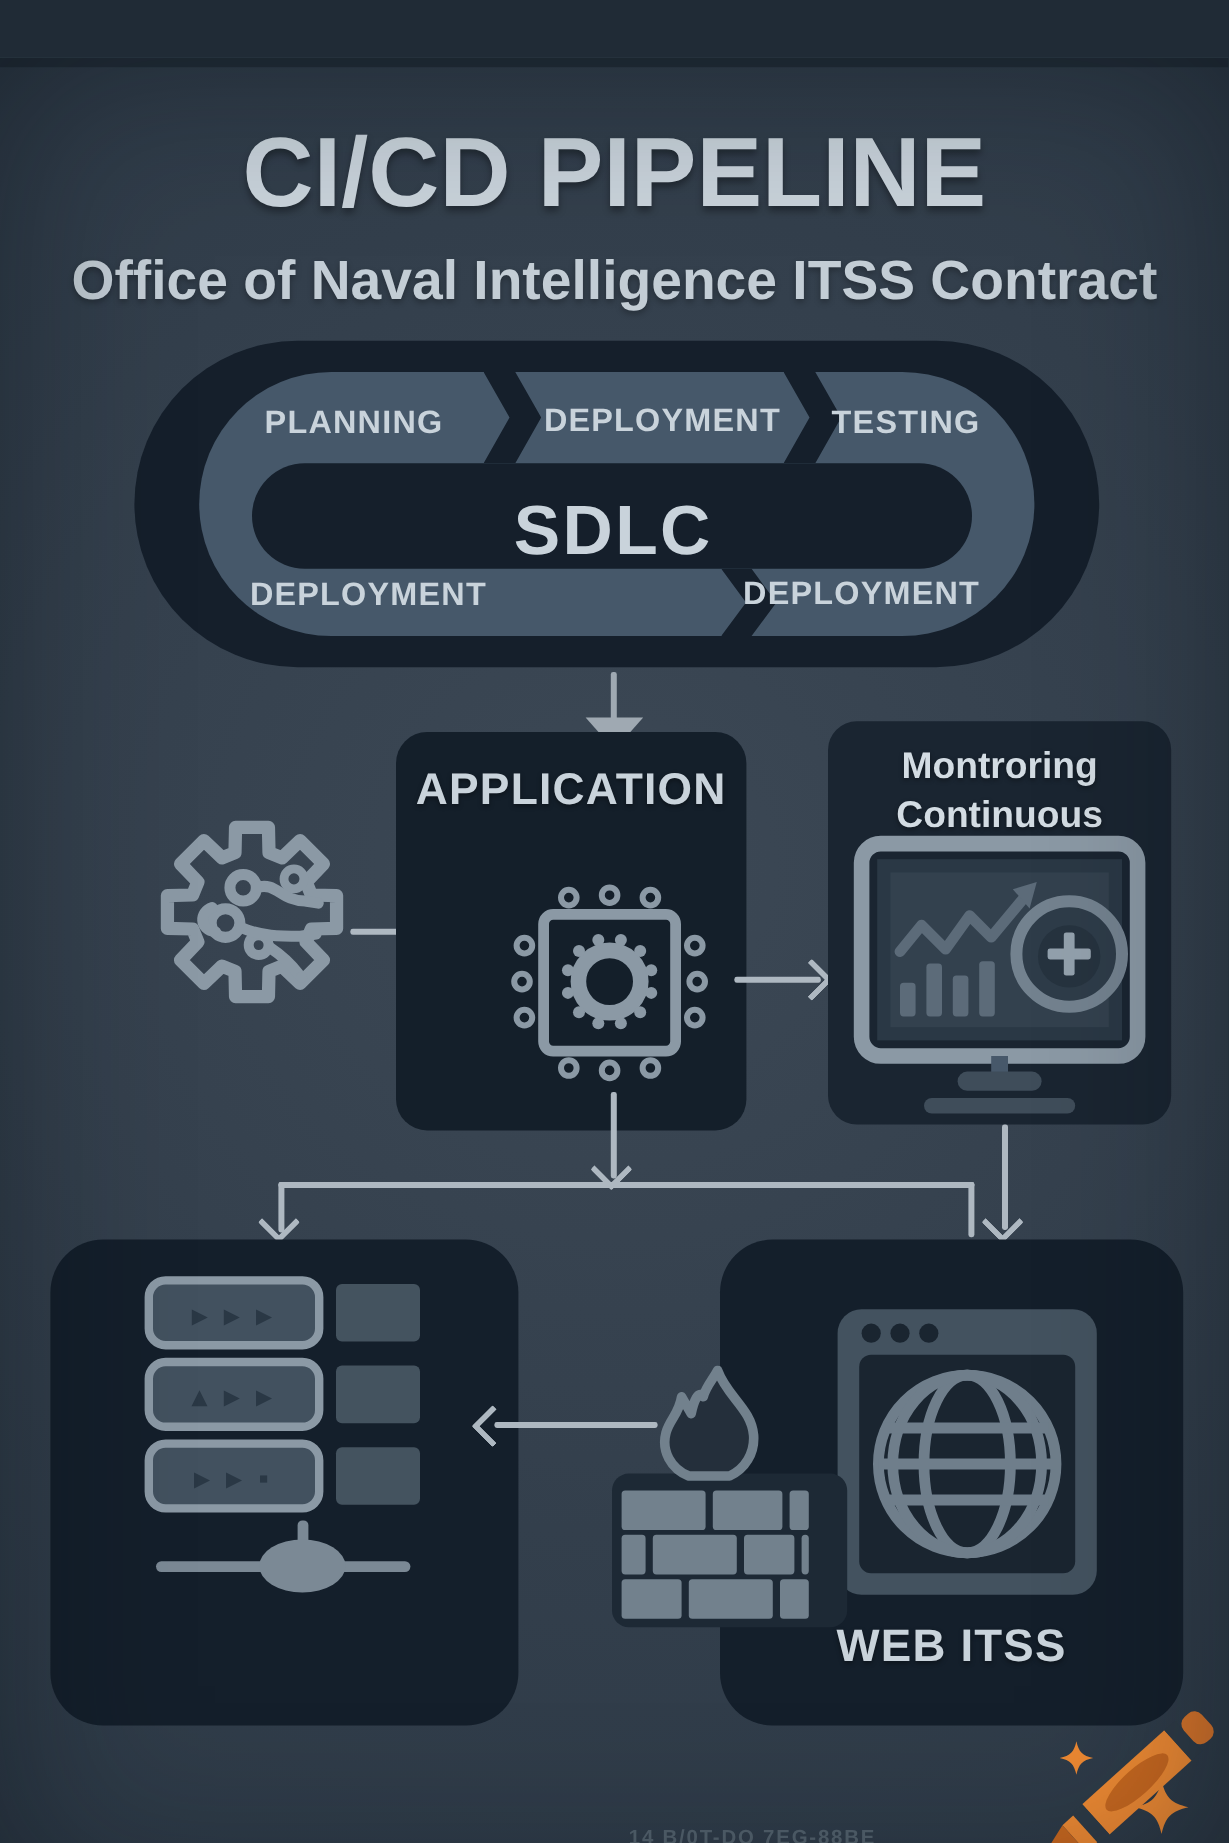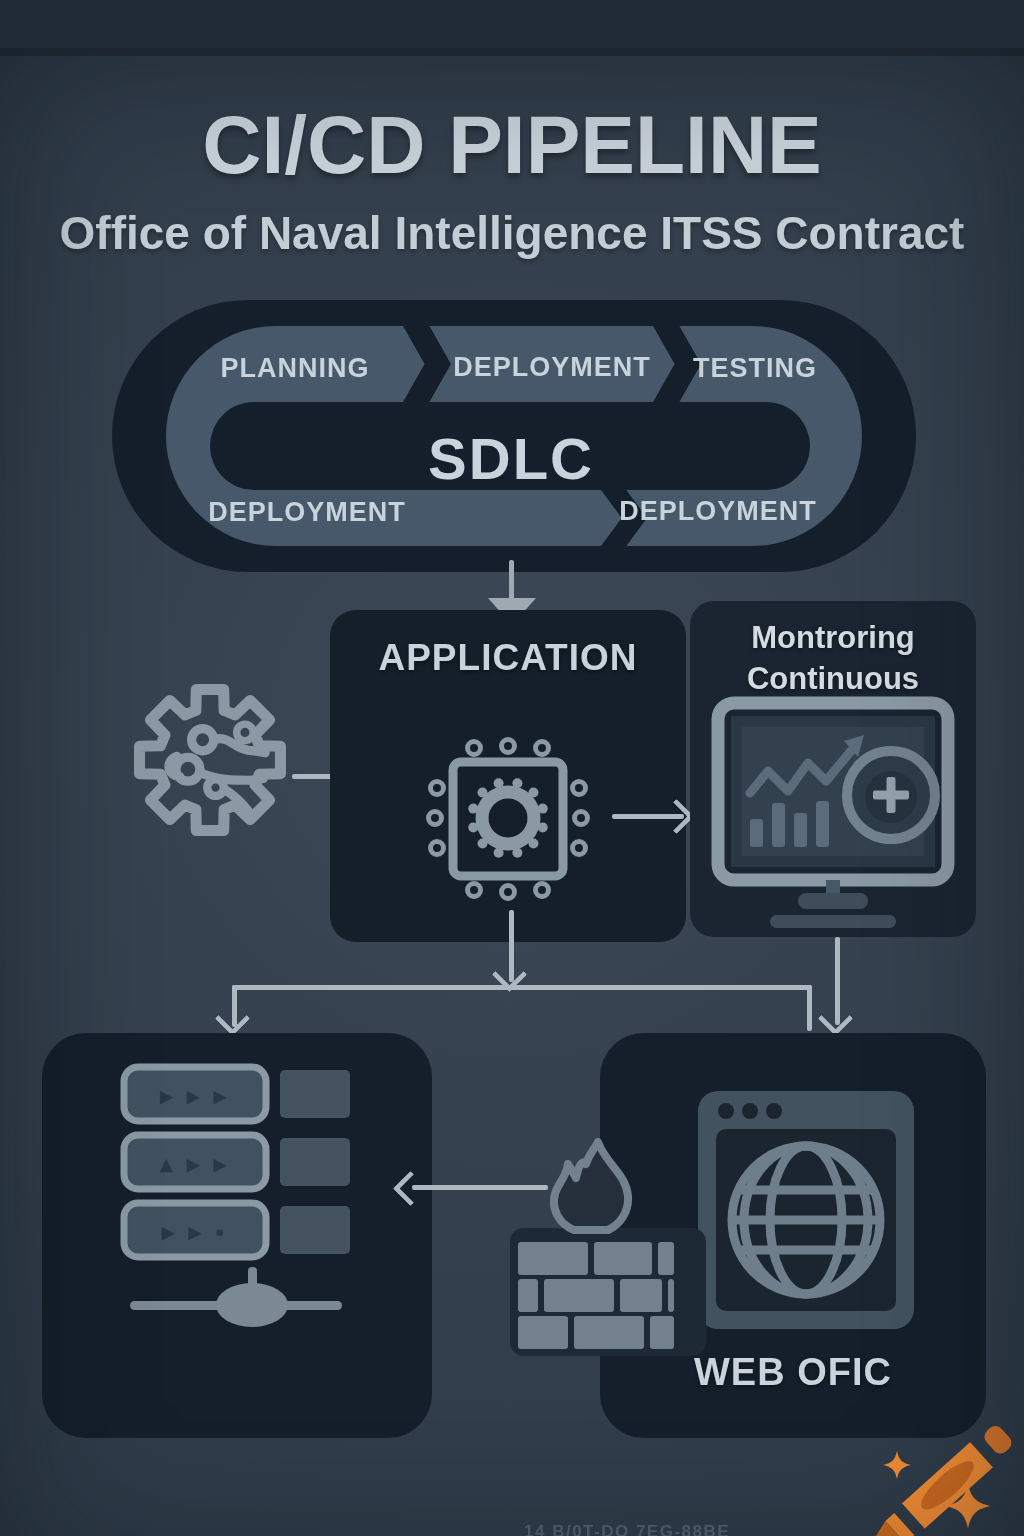--- a/index.html
+++ b/index.html
@@ -21,21 +21,21 @@
   .abs{position:absolute;}
   .edge-top{left:0;right:0;top:0;height:8px;background:#222D38;}
   .edge-bottom{left:0;right:0;bottom:0;height:10px;background:#232E39;}
 
   .title{left:0;right:0;top:50px;text-align:center;font-size:82px;font-weight:800;
     letter-spacing:0;color:var(--txt);text-shadow:0 4px 6px rgba(0,0,0,.35);}
   .subtitle{left:0;right:0;top:158px;text-align:center;font-size:46px;font-weight:700;
     color:#C3CDD5;text-shadow:0 3px 5px rgba(0,0,0,.3);}
 
   
-  .sdlc{left:112px;top:252px;width:804px;height:272px;}
+  .sdlc{left:112px;top:236px;width:804px;height:272px;}
   .sdlc-outer{position:absolute;inset:0;border-radius:136px;background:var(--panel);}
   .sdlc-band{position:absolute;left:54px;top:26px;width:696px;height:220px;
     border-radius:110px;background:var(--band);}
   .sdlc-hole{position:absolute;left:98px;top:102px;width:600px;height:88px;
     border-radius:44px;background:var(--panel);}
   .sep{position:absolute;background:var(--panel);
     clip-path:polygon(0 0,55% 0,100% 50%,55% 100%,0 100%,45% 50%);}
   .sep1{left:291px;top:26px;width:48px;height:76px;}
   .sep2{left:541px;top:26px;width:48px;height:76px;}
   .sep3{left:489px;top:190px;width:46px;height:56px;}
@@ -47,21 +47,21 @@
   
   .aline{position:absolute;background:var(--arrow);border-radius:2px;}
   .chev{position:absolute;width:20px;height:20px;border-top:5px solid var(--arrow);
     border-right:5px solid var(--arrow);border-radius:2px;}
   .chev.r{transform:rotate(45deg);} .chev.d{transform:rotate(135deg);} .chev.l{transform:rotate(-135deg);}
   .big-tri{position:absolute;width:0;height:0;border-left:24px solid transparent;
     border-right:24px solid transparent;border-top:27px solid #9FA9B2;}
 
   
   .box{position:absolute;background:var(--panel);border-radius:26px;}
-  .app-box{left:330px;top:562px;width:356px;height:332px;background:#141F2A;}
+  .app-box{left:330px;top:562px;width:292px;height:332px;background:#141F2A;}
   .mon-box{left:690px;top:553px;width:286px;height:336px;border-radius:24px;background:var(--monpanel);}
   .data-box{left:42px;top:985px;width:390px;height:405px;border-radius:44px;background:#141F2B;}
   .web-box{left:600px;top:985px;width:386px;height:405px;border-radius:44px;background:#141F2B;}
   .box-title{position:absolute;left:0;right:0;text-align:center;font-weight:700;
     color:var(--txt);text-shadow:0 2px 4px rgba(0,0,0,.4);}
   .app-title{top:24px;font-size:37px;line-height:47px;letter-spacing:1px;}
   .mon-title{top:16px;font-size:31px;line-height:41px;color:#D3DCE3;}
   .tier-title{top:318px;font-size:38px;font-weight:800;letter-spacing:1px;}
 
   .fw-panel{left:510px;top:1180px;width:196px;height:128px;border-radius:14px;background:#1D2935;}
@@ -235,21 +235,21 @@
       <rect x="20" y="48" width="180" height="182" rx="10" fill="#1A2530"></rect>
       <g stroke="#6F7E8B" stroke-width="9" fill="none">
         <circle cx="110" cy="139" r="74"></circle>
         <ellipse cx="110" cy="139" rx="36" ry="74"></ellipse>
         <ellipse cx="110" cy="139" rx="62" ry="74"></ellipse>
         <line x1="42" y1="109" x2="178" y2="109"></line>
         <line x1="36" y1="139" x2="184" y2="139"></line>
         <line x1="42" y1="169" x2="178" y2="169"></line>
       </g>
     </svg>
-    <div class="box-title tier-title">WEB OFIC</div>
+    <div class="box-title tier-title">WEB ITSS</div>
   </div>
 
   <div class="abs fw-panel"></div>
   <svg class="abs" style="left:516px;top:1090px;" width="160" height="215" viewBox="0 0 160 215">
     <path d="M 82,4 C 90,26 110,36 112,58 C 113,73 105,86 92,92 L 58,92 C 43,86 35,71 39,56 C 42,45 50,40 52,26 L 60,40 C 62,30 66,20 70,26 C 73,16 78,12 82,4 Z" fill="#242F3B" stroke="#72818D" stroke-width="8" stroke-linejoin="round"></path>
     <g fill="#72818D">
       <rect x="2" y="104" width="70" height="33" rx="3"></rect>
         <rect x="78" y="104" width="58" height="33" rx="3"></rect>
         <rect x="142" y="104" width="16" height="33" rx="3"></rect>
       <rect x="2" y="141" width="20" height="33" rx="3"></rect>

